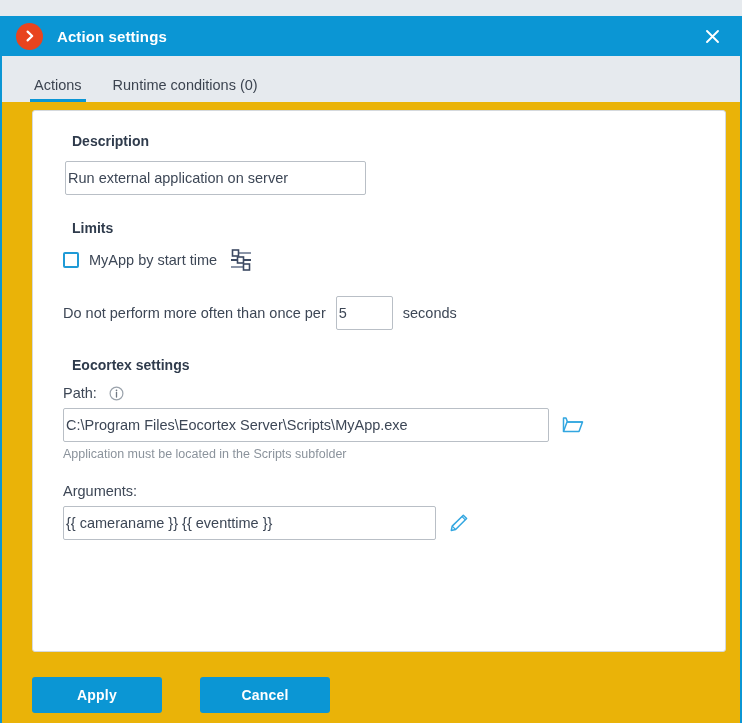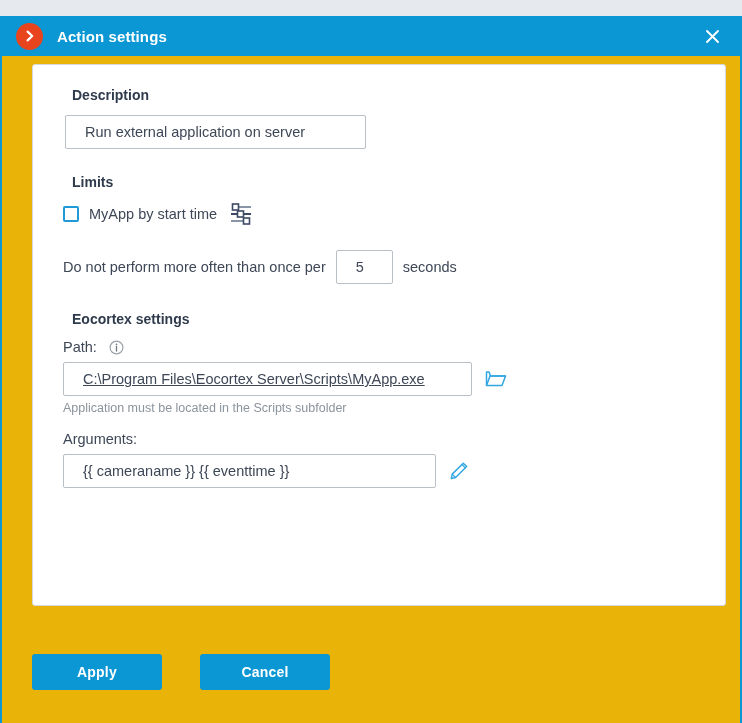--- a/index.html
+++ b/index.html
@@ -110,21 +110,21 @@
   .section-head.sp2 { margin-top: 25px; }
   .section-head.sp3 { margin-top: 27px; }
 
   .txt-input {
     height: 34px;
     border: 1px solid #b9bfc6;
     border-radius: 2px;
     background: #fff;
     font-size: 14.5px;
     color: #3d4756;
-    padding: 0 19px;
+    padding: 0 2px;
     display: flex;
     align-items: center;
     font-family: "Liberation Sans", sans-serif;
     white-space: nowrap;
     overflow: hidden;
   }
   .desc-input { width: 301px; margin-left: 2px; }
 
   .row {
     display: flex;
@@ -175,34 +175,34 @@
     margin-left: 12px;
     display: flex;
     align-items: center;
     cursor: pointer;
   }
   .field-with-icon {
     display: flex;
     align-items: center;
     margin-top: 7px;
   }
-  .path-input { width: 409px; text-decoration: underline; }
+  .path-input { width: 486px; }
   .args-input { width: 373px; }
   .trail-icon {
     margin-left: 13px;
     display: flex;
     align-items: center;
     cursor: pointer;
   }
   .hint {
     font-size: 12.5px;
     color: #8b939c;
     margin-top: 5px;
   }
-  .args-label { margin-top: 16px; }
+  .args-label { margin-top: 22px; }
 
   
   .footer {
     flex: 1 1 auto;
     display: flex;
     align-items: center;
     padding-left: 30px;
   }
   .btn {
     height: 36px;
@@ -231,20 +231,28 @@
       </svg>
     </span>
     <span class="title-text">Action settings</span>
     <span class="close-btn">
       <svg width="15" height="15" viewBox="0 0 15 15">
         <path d="M2 2 L13 13 M13 2 L2 13" stroke="#ffffff" stroke-width="1.9" stroke-linecap="round"></path>
       </svg>
     </span>
   </div>
 
+  <div class="tabbar">
+    <div class="tab active">
+      <span>Actions</span>
+    </div>
+    <div class="tab">
+      <span>Runtime conditions (0)</span>
+    </div>
+  </div>
 
   <div class="card">
 
     <div class="section-head">Description</div>
     <div class="txt-input desc-input">
       <span>Run external application on server</span>
     </div>
 
     <div class="section-head sp2">Limits</div>
 

